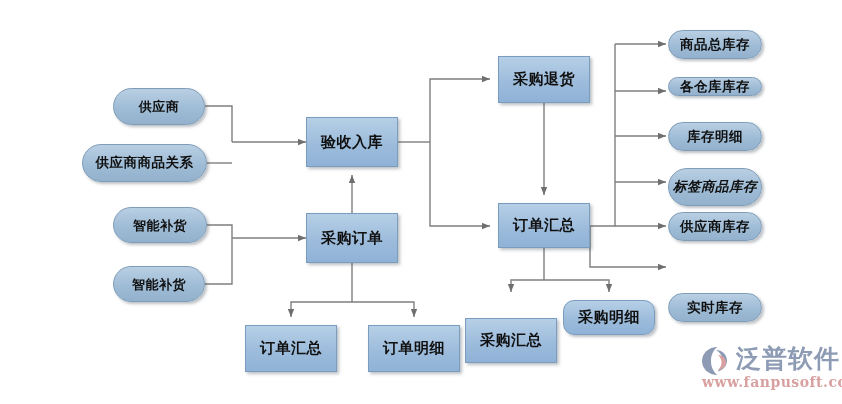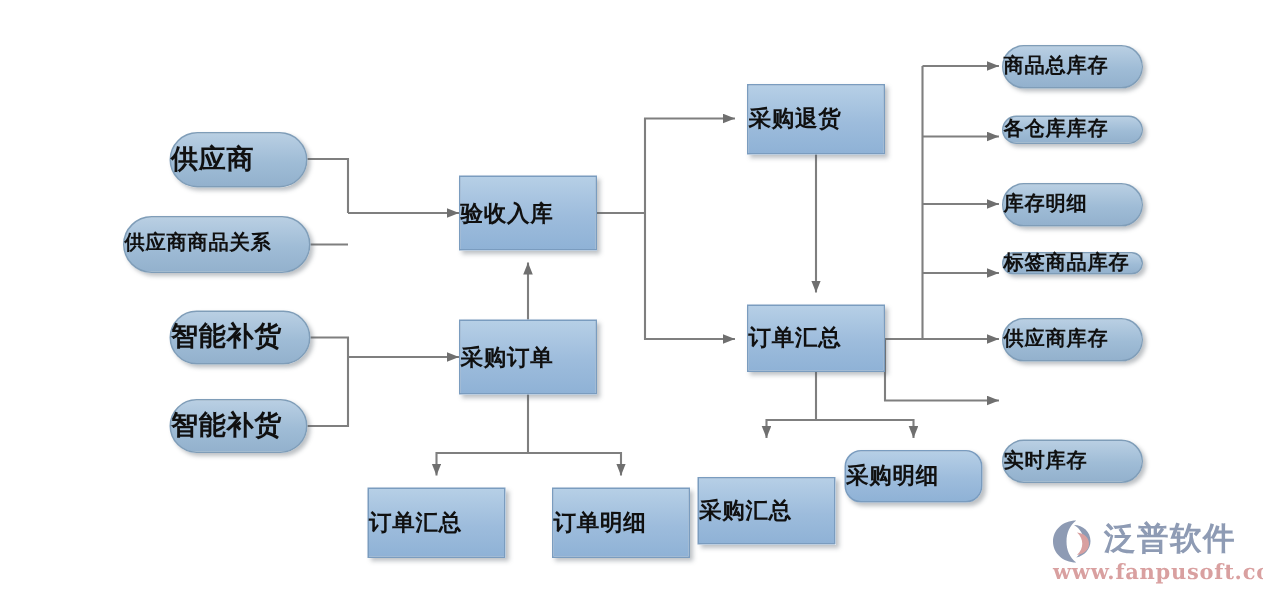--- a/index.html
+++ b/index.html
@@ -22,40 +22,40 @@
     left: 0;
     top: 0;
     width: 842px;
     height: 404px;
   }
   .node {
     position: absolute;
     box-sizing: border-box;
     display: flex;
     align-items: center;
-    justify-content: flex-start;
+    justify-content: center;
     color: #101010;
     font-weight: 700;
     letter-spacing: 0.5px;
     text-align: center;
     line-height: 1;
     z-index: 3;
   }
   .node.rect {
     background: linear-gradient(180deg, #b6cfe6 0%, #9dbcdc 55%, #8fb2d6 100%);
     border: 1px solid #7a9cbf;
     box-shadow: 2px 2px 3px rgba(80, 90, 100, 0.38);
     font-size: 15px;
   }
   .node.pill {
     background: linear-gradient(180deg, #b9cfe3 0%, #9fbcd6 55%, #93b1cd 100%);
     border: 1px solid #7f9db8;
     border-radius: 999px;
     box-shadow: 2px 2px 3px rgba(80, 90, 100, 0.38);
-    font-size: 18px;
+    font-size: 13px;
   }
   .node.pill.small {
     font-size: 13.5px;
   }
   #logo {
     position: absolute;
     left: 700px;
     top: 344px;
     width: 136px;
     height: 52px;
@@ -65,21 +65,21 @@
     position: absolute;
     left: 0;
     top: 2px;
     width: 34px;
     height: 30px;
   }
   #logo .brand {
     position: absolute;
     left: 36px;
     top: 0px;
-    font-size: 21px;
+    font-size: 25px;
     font-weight: 700;
     color: #8e9bb4;
     letter-spacing: 1px;
     line-height: 30px;
     white-space: nowrap;
   }
   #logo .url {
     position: absolute;
     left: 2px;
     top: 30px;
@@ -191,21 +191,21 @@
   </div>
 
   <div class="node pill small" style="left:668px; top:77px; width:94px; height:19px;">
     <span>各仓库库存</span>
   </div>
 
   <div class="node pill small" style="left:668px; top:122px; width:94px; height:29px;">
     <span>库存明细</span>
   </div>
 
-  <div class="node pill small" style="left:668px; top:168px; width:94px; height:15px;">
+  <div class="node pill small" style="left:668px; top:168px; width:94px; height:38px;font-style:italic;">
     <span>标签商品库存</span>
   </div>
 
   <div class="node pill small" style="left:668px; top:212px; width:94px; height:29px;">
     <span>供应商库存</span>
   </div>
 
   <div class="node pill small" style="left:668px; top:253px; width:94px; height:29px;margin-top:40px;">
     <span>实时库存</span>
   </div>

